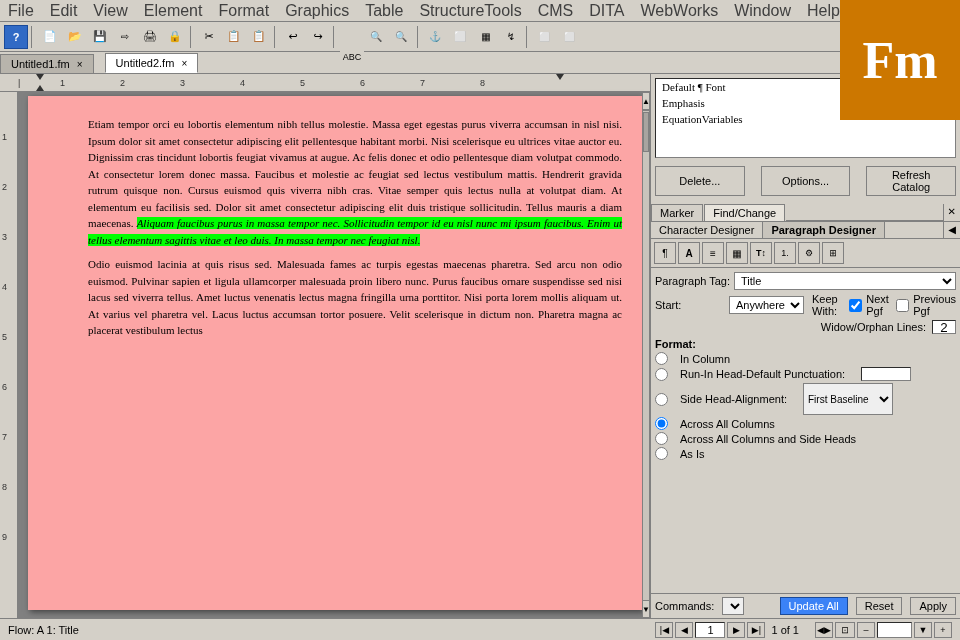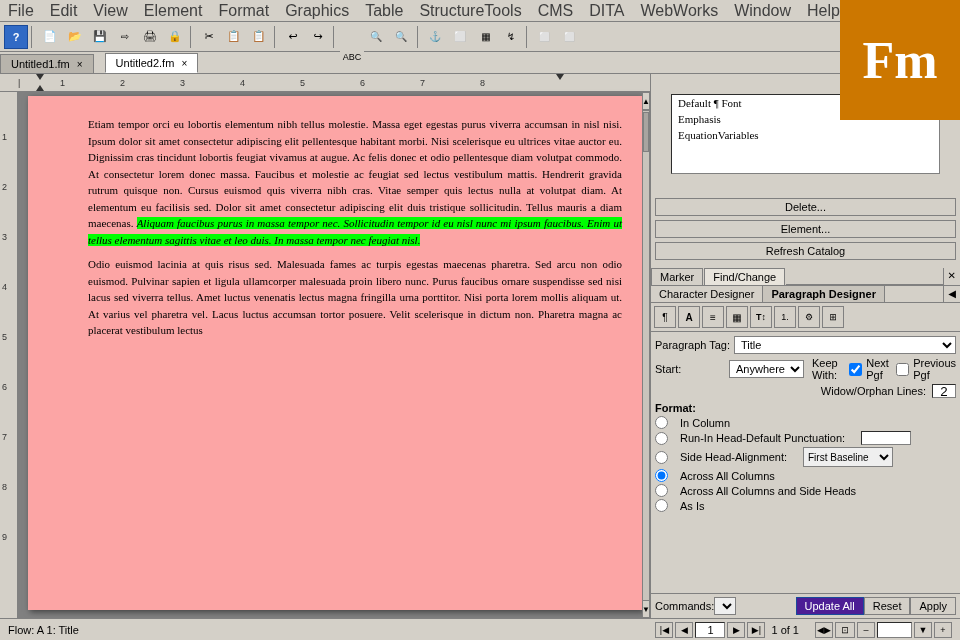--- a/index.html
+++ b/index.html
@@ -37,25 +37,25 @@
 
     
     #right-panel { width: 310px; background: #d4d0c8; border-left: 1px solid #808080; display: flex; flex-direction: column; }
 
     
     #catalog-tabs { display: flex; height: 22px; border-bottom: 1px solid #808080; }
     .cat-tab { padding: 3px 8px; font-size: 11px; border: 1px solid #808080; border-bottom: none; cursor: pointer; background: #d4d0c8; margin-right: 1px; }
     .cat-tab.active { background: #e8e4dc; border-bottom: 1px solid #e8e4dc; }
 
     
-    #catalog-list { background: #fff; border: 1px inset #808080; margin: 20px; height: 80px; overflow-y: auto; }
+    #catalog-list { background: #fff; border: 1px inset #808080; margin: 4px; height: 80px; overflow-y: auto; }
     .catalog-item { padding: 2px 6px; font-size: 11px; cursor: pointer; font-family: 'Times New Roman', Times, serif; }
 
     
-    #catalog-btns { display: flex; flex-direction: column; gap: 4px; padding: 4px; }
+    #catalog-btns { display: flex; flex-direction: row; gap: 16px; padding: 4px; }
     .cat-btn { width: 100%; padding: 2px 8px; font-size: 11px; background: #d4d0c8; border: 1px solid #808080; cursor: pointer; text-align: center; }
 
     
     #panel-tabs { display: flex; border-bottom: 1px solid #808080; margin-top: 4px; }
     .panel-tab { padding: 2px 8px; font-size: 11px; border: 1px solid #808080; cursor: pointer; background: #d4d0c8; margin-right: 1px; border-bottom: none; }
     .panel-tab.active { background: #e8e4dc; }
 
     
     #control-tabs { display: flex; border-bottom: 1px solid #808080; }
     .ctrl-tab { padding: 2px 8px; font-size: 11px; border-right: 1px solid #808080; cursor: pointer; background: #d4d0c8; }
@@ -71,40 +71,40 @@
     .section-label { font-size: 11px; font-weight: bold; margin: 4px 0 2px; }
     .radio-row { display: flex; align-items: center; gap: 12px; margin-bottom: 2px; }
     .radio-row label { font-size: 11px; }
     .radio-row input[type=radio] { margin: 0; }
 
     
     #icon-toolbar { display: flex; border-bottom: 1px solid #808080; padding: 3px; gap: 2px; background: #d4d0c8; }
     .icon-btn { width: 22px; height: 22px; border: 1px solid #808080; background: #d4d0c8; cursor: pointer; display: flex; align-items: center; justify-content: center; font-size: 10px; }
 
     
-    #cmd-bar { display: flex; align-items: center; padding: 3px 4px; border-top: 1px solid #808080; gap: 0; }
+    #cmd-bar { display: flex; align-items: center; padding: 3px 4px; border-top: 1px solid #808080; gap: 8px; }
     .cmd-label { font-size: 11px; }
     .cmd-select { height: 18px; font-size: 11px; border: 1px solid #808080; }
     .cmd-btn { padding: 2px 8px; font-size: 11px; background: #d4d0c8; border: 1px solid #808080; cursor: pointer; }
-    .cmd-btn.primary { background: #4c1d95; color: #fff; border: 1px solid #1a4a9a; }
+    .cmd-btn.primary { background: #3b82f6; color: #fff; border: 1px solid #1a4a9a; }
 
     
     #status-bar { position: absolute; bottom: 0; left: 0; right: 0; height: 22px; background: #d4d0c8; border-top: 1px solid #808080; display: flex; align-items: center; }
     #status-left { padding: 0 8px; font-size: 11px; flex: 1; }
     #status-nav { display: flex; align-items: center; gap: 2px; padding: 0 8px; }
     .nav-btn { width: 18px; height: 16px; background: #d4d0c8; border: 1px solid #808080; cursor: pointer; display: flex; align-items: center; justify-content: center; font-size: 9px; }
     #page-input { width: 30px; height: 16px; border: 1px inset #808080; text-align: center; font-size: 11px; }
     #status-right { display: flex; align-items: center; gap: 2px; padding: 0 8px; }
     #zoom-input { width: 30px; height: 16px; border: 1px inset #808080; text-align: right; font-size: 11px; }
 
     
     #doc-scroll { position: absolute; right: 0; top: 18px; width: 8px; bottom: 0; background: #d4d0c8; }
     #doc-scroll-track { width: 8px; height: 100%; background: #c8c4bc; border: 1px solid #808080; }
     #doc-scroll-thumb { width: 6px; height: 40px; background: #a8a4a0; margin: 1px auto; border: 1px solid #808080; }
-    .inline-select { height: 20px; font-size: 10px; border: 1px solid #808080; }
+    .inline-select { height: 32px; font-size: 10px; border: 1px solid #808080; }
 
     
     .run-in-field { width: 50px; height: 14px; border: 1px inset #808080; background: #fff; margin-left: 4px; }
     .widow-field { width: 24px; height: 14px; border: 1px inset #808080; background: #fff; text-align: center; margin-left: 2px; }
   </style>
 </head>
 <body>
 
 <div id="menubar">
   <span class="menu-item">File</span>
@@ -222,21 +222,21 @@
 
 
     <div id="catalog-list">
       <div class="catalog-item">Default ¶ Font</div>
       <div class="catalog-item">Emphasis</div>
       <div class="catalog-item">EquationVariables</div>
     </div>
 
     <div id="catalog-btns">
       <button class="cat-btn">Delete...</button>
-      <button class="cat-btn">Element...</button>
+      <button class="cat-btn">Options...</button>
       <button class="cat-btn">Refresh Catalog</button>
     </div>
 
     <div id="panel-tabs">
       <div class="panel-tab">Marker</div>
       <div class="panel-tab active">Find/Change</div>
       <div style="flex:1;border-bottom:1px solid #808080;"></div>
       <div style="padding:2px 4px;font-size:10px;cursor:pointer;border-left:1px solid #808080;">✕</div>
     </div>
 

